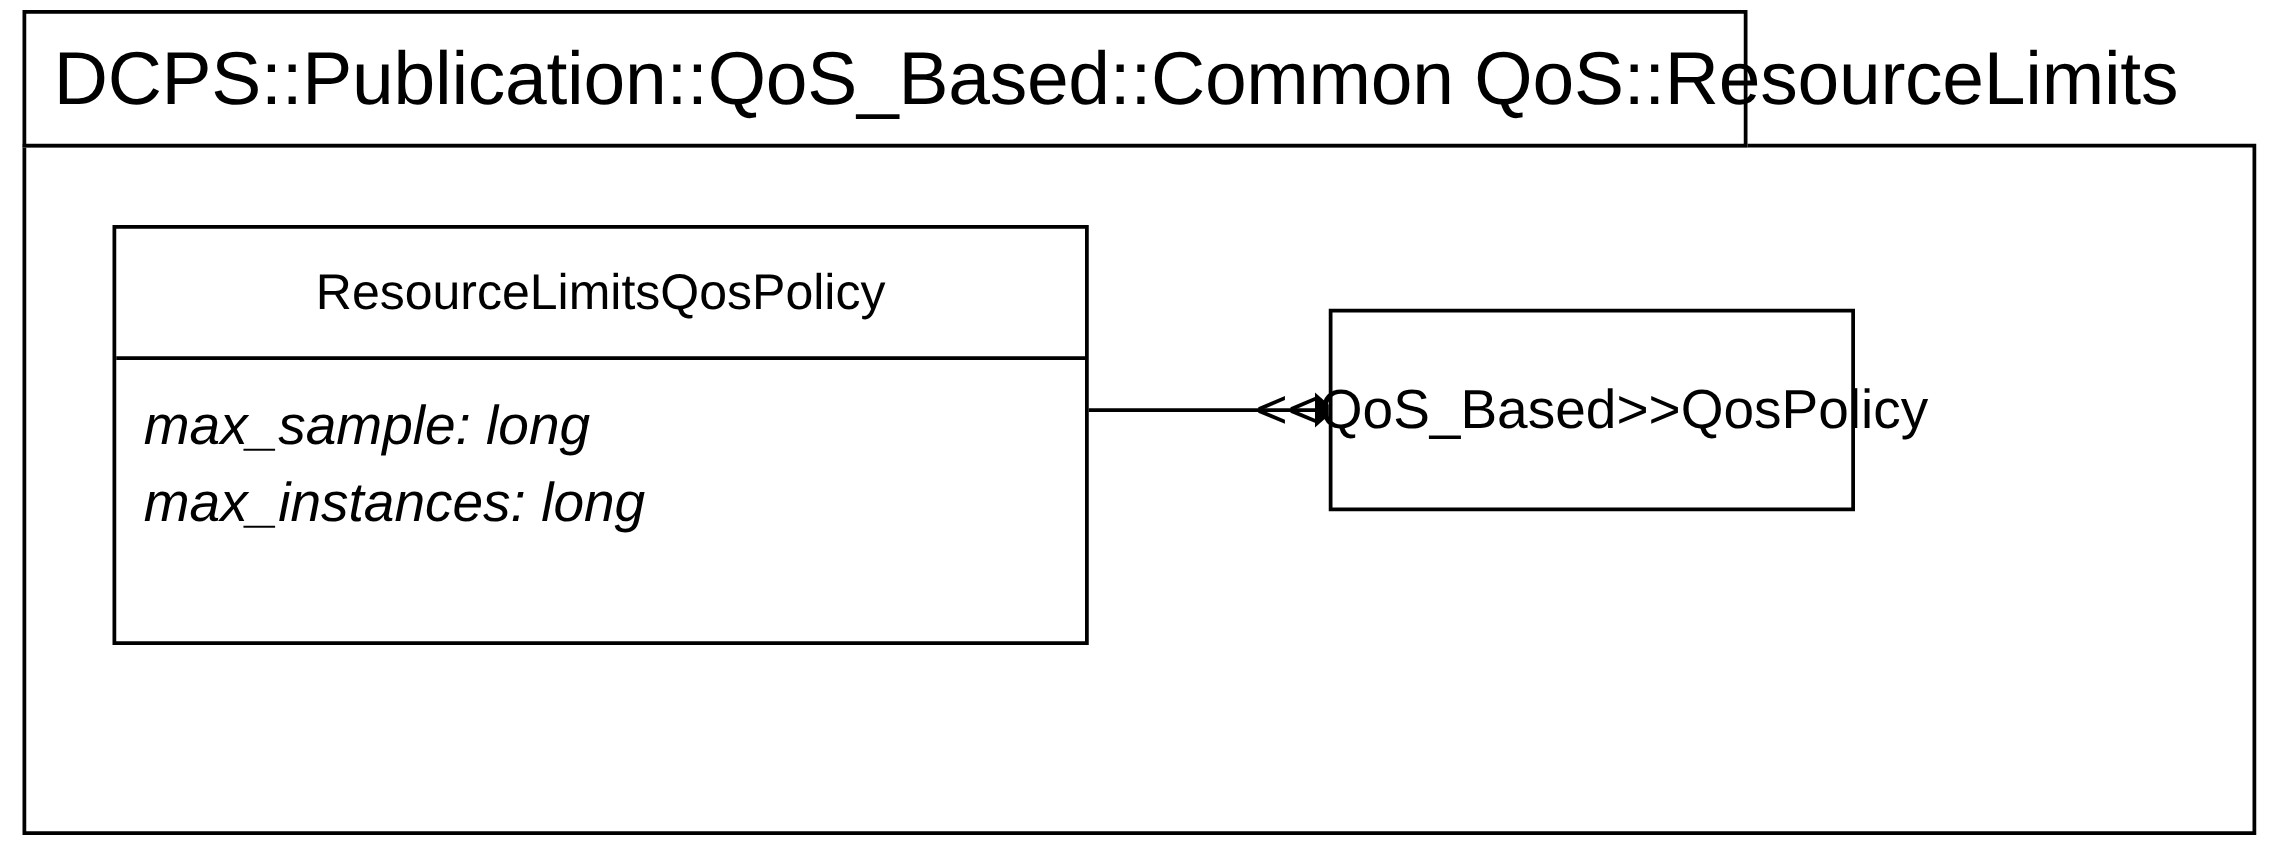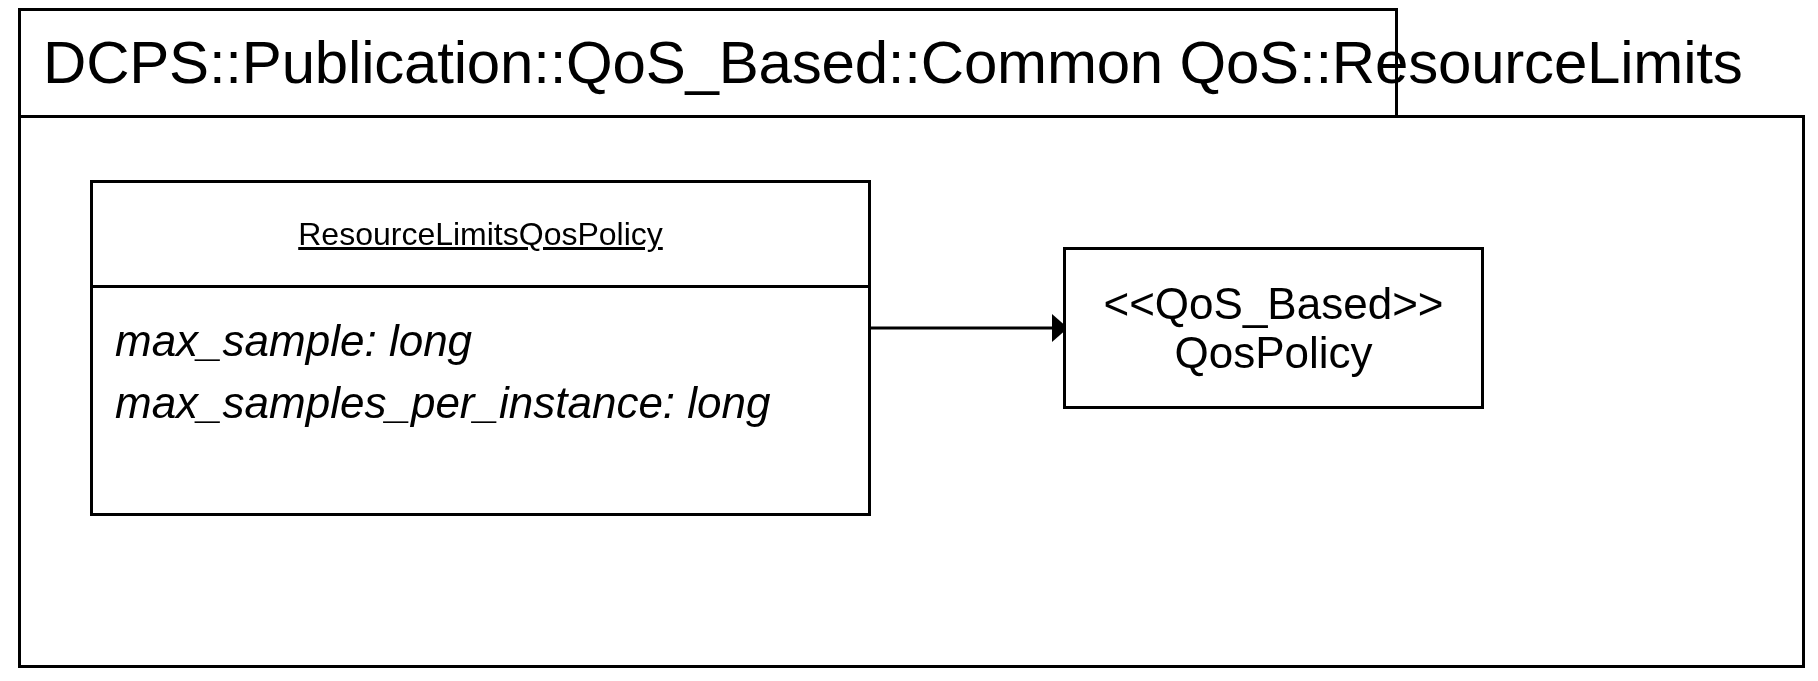--- a/index.html
+++ b/index.html
@@ -69,24 +69,23 @@
   }
   .class-header {
     height: 105px;
     border-bottom: 3px solid #000000;
     display: flex;
     align-items: center;
     justify-content: center;
     box-sizing: border-box;
   }
   .class-name {
-    font-size: 32px;
+    font-size: 40px;
     line-height: 1;
     white-space: nowrap;
-    text-decoration: underline;
   }
   .class-attrs {
     flex: 1;
     padding: 22px 11px 0 22px;
     box-sizing: border-box;
     font-style: italic;
   }
   .attr-row {
     font-size: 44px;
     line-height: 1.42;
@@ -97,21 +96,21 @@
   .ref-box {
     position: absolute;
     left: 1063px;
     top: 247px;
     width: 421px;
     height: 162px;
     border: 3px solid #000000;
     background: #ffffff;
     box-sizing: border-box;
     display: flex;
-    flex-direction: column;
+    flex-direction: row;
     align-items: center;
     justify-content: center;
     z-index: 4;
   }
   .ref-stereotype {
     font-size: 44px;
     line-height: 1.12;
     white-space: nowrap;
   }
   .ref-name {
@@ -140,21 +139,21 @@
   </div>
 
   <div class="pkg-body"></div>
 
   <div class="class-box">
     <div class="class-header">
       <span class="class-name">ResourceLimitsQosPolicy</span>
     </div>
     <div class="class-attrs">
       <div class="attr-row">max_sample: long</div>
-      <div class="attr-row">max_samples_per_instance: long</div>
+      <div class="attr-row">max_instances: long</div>
     </div>
   </div>
 
   <svg class="arrow" viewBox="0 0 200 56" preserveAspectRatio="none" aria-hidden="true">
     <line x1="2" y1="28" x2="184" y2="28" stroke="#000000" stroke-width="3"></line>
     <polygon points="184,14 200,28 184,42" fill="#000000"></polygon>
   </svg>
 
   <div class="ref-box">
     <span class="ref-stereotype">&lt;&lt;QoS_Based&gt;&gt;</span>

